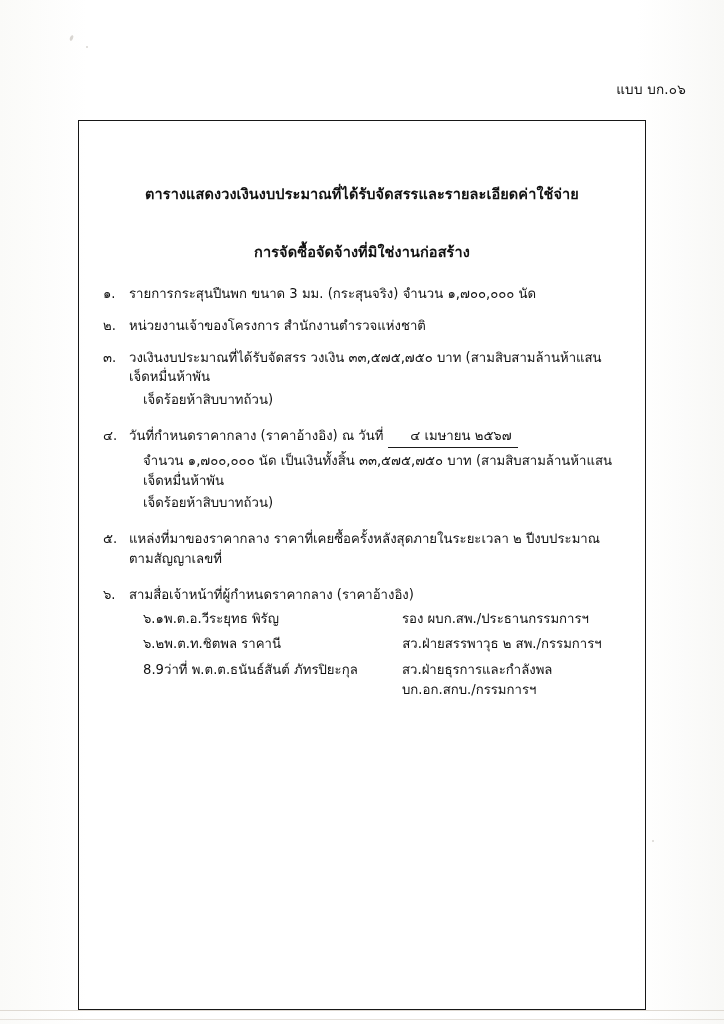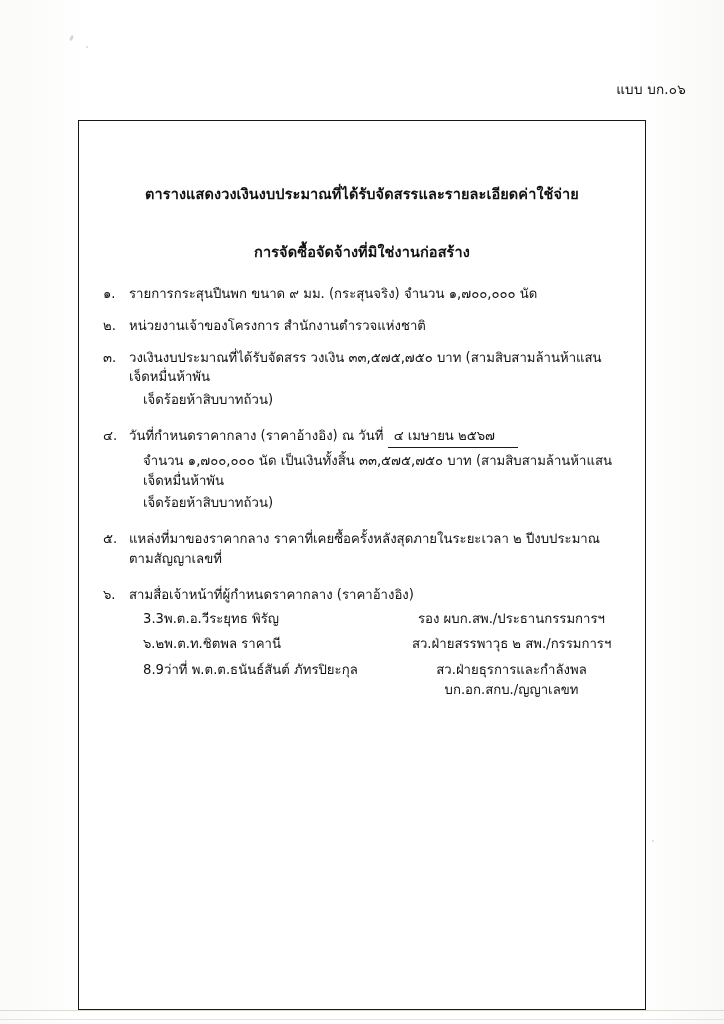--- a/index.html
+++ b/index.html
@@ -105,21 +105,21 @@
   .line.indent-1 { padding-left: 14px; }
   .line.indent-2 { padding-left: 0px; }
 
   .tight { margin-bottom: 9px; }
 
   .underline-date {
     display: inline-block;
     border-bottom: 1px solid #1b1b1b;
     padding: 0 6px 1px 6px;
     min-width: 118px;
-    text-align: left;
+    text-align: right;
   }
 
   .sub-list {
     margin-top: 4px;
   }
   .sub-row {
     display: flex;
     align-items: flex-start;
     margin-bottom: 6px;
   }
@@ -127,21 +127,20 @@
     flex: 0 0 34px;
     padding-left: 14px;
     box-sizing: border-box;
     white-space: nowrap;
   }
   .sub-name {
     flex: 0 0 238px;
   }
   .sub-role {
     flex: 1 1 auto;
-    text-align: center;
   }
 </style>
 </head>
 <body>
 
 <div class="scan-bg"></div>
 
 <div class="speck" style="left:70px; top:35px; width:3px; height:6px; transform:rotate(25deg);"></div>
 <div class="speck" style="left:86px; top:46px; width:2px; height:2px;"></div>
 <div class="speck" style="left:652px; top:840px; width:2px; height:2px;"></div>
@@ -156,21 +155,21 @@
     <div class="title-block">
       <div class="title-line">ตารางแสดงวงเงินงบประมาณที่ได้รับจัดสรรและรายละเอียดค่าใช้จ่าย</div>
       <div class="title-line">การจัดซื้อจัดจ้างที่มิใช่งานก่อสร้าง</div>
     </div>
 
     <div class="body-block">
 
       <div class="item tight">
         <div class="item-num">๑.</div>
         <div class="item-body">
-          <span class="line">รายการกระสุนปืนพก ขนาด ๙ มม. (กระสุนจริง) จำนวน ๑,๗๐๐,๐๐๐ นัด</span>
+          <span class="line">รายการกระสุนปืนพก ขนาด 3 มม. (กระสุนจริง) จำนวน ๑,๗๐๐,๐๐๐ นัด</span>
         </div>
       </div>
 
       <div class="item tight">
         <div class="item-num">๒.</div>
         <div class="item-body">
           <span class="line">หน่วยงานเจ้าของโครงการ  สำนักงานตำรวจแห่งชาติ</span>
         </div>
       </div>
 
@@ -201,33 +200,33 @@
         </div>
       </div>
 
       <div class="item">
         <div class="item-num">๖.</div>
         <div class="item-body">
           <span class="line">สามสื่อเจ้าหน้าที่ผู้กำหนดราคากลาง (ราคาอ้างอิง)</span>
 
           <div class="sub-list">
             <div class="sub-row">
-              <div class="sub-num">3.3</div>
+              <div class="sub-num">๖.๑</div>
               <div class="sub-name">พ.ต.อ.วีระยุทธ  พิรัญ</div>
               <div class="sub-role">รอง ผบก.สพ./ประธานกรรมการฯ</div>
             </div>
             <div class="sub-row">
               <div class="sub-num">๖.๒</div>
               <div class="sub-name">พ.ต.ท.ชิตพล  ราคานี</div>
               <div class="sub-role">สว.ฝ่ายสรรพาวุธ ๒ สพ./กรรมการฯ</div>
             </div>
             <div class="sub-row">
               <div class="sub-num">8.9</div>
               <div class="sub-name">ว่าที่ พ.ต.ต.ธนันธ์สันต์  ภัทรปิยะกุล</div>
-              <div class="sub-role">สว.ฝ่ายธุรการและกำลังพล บก.อก.สกบ./ญญาเลขท</div>
+              <div class="sub-role">สว.ฝ่ายธุรการและกำลังพล บก.อก.สกบ./กรรมการฯ</div>
             </div>
           </div>
         </div>
       </div>
 
     </div>
   </div>
 </div>
 
 </body></html>

